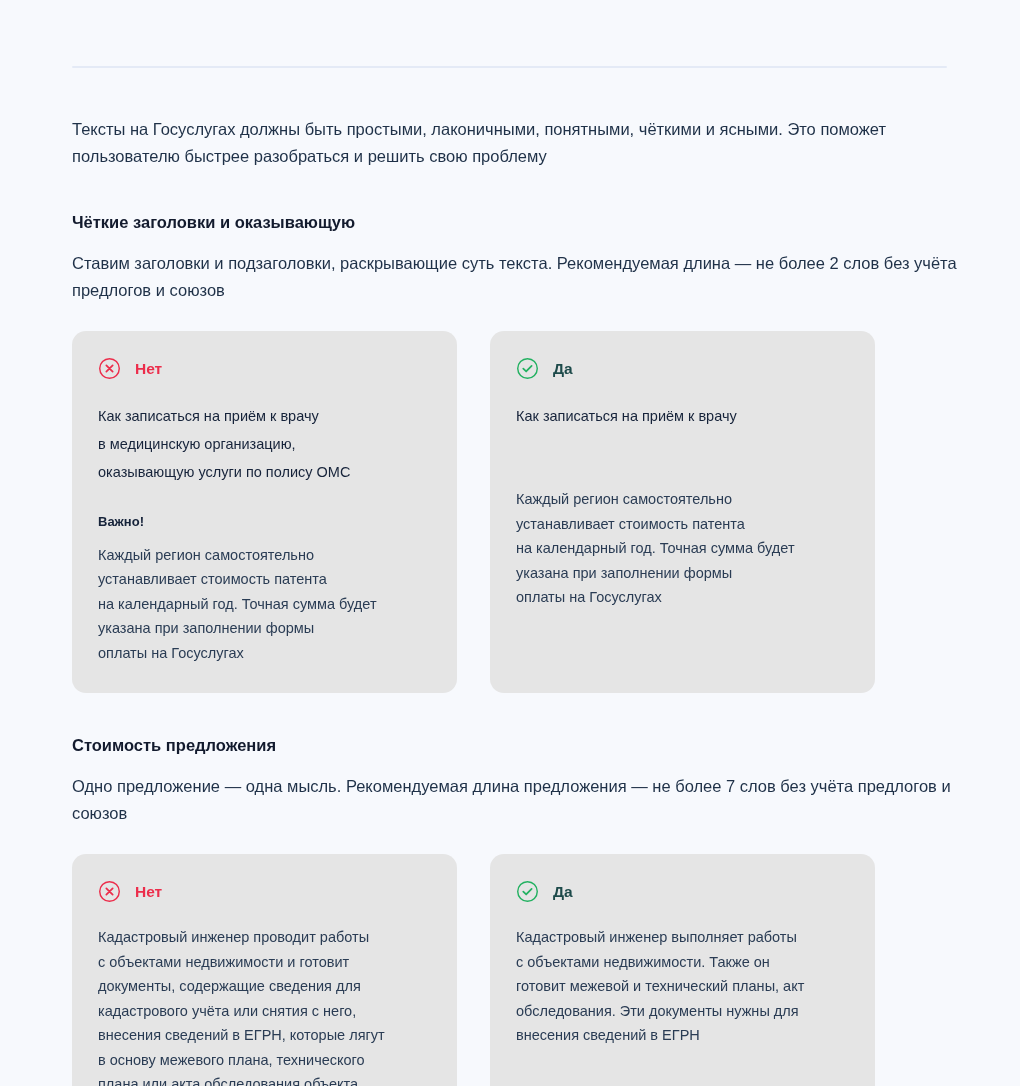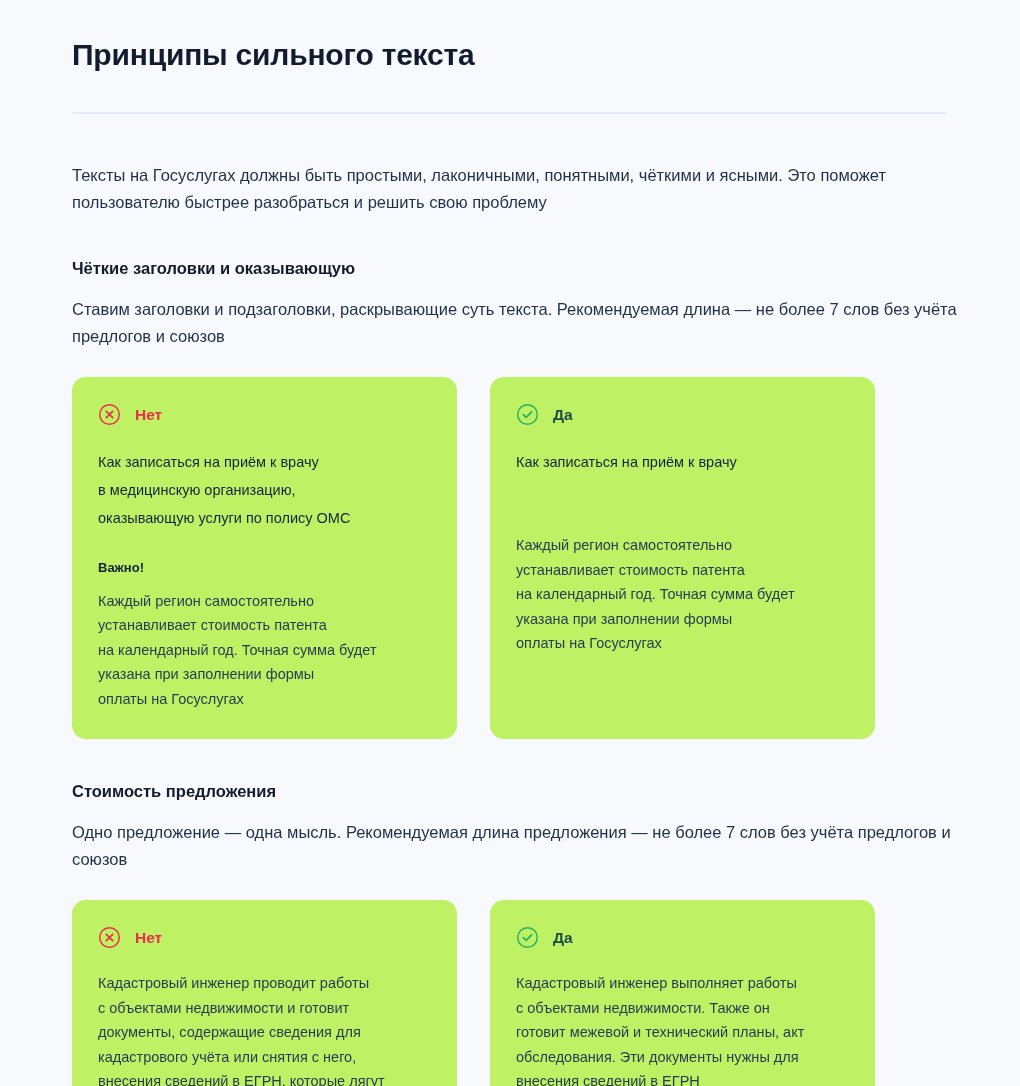--- a/index.html
+++ b/index.html
@@ -70,21 +70,21 @@
 
   
   .card-row {
     display: flex;
     gap: 33px;
     margin-top: 27px;
   }
 
   .card {
     width: 385px;
-    background: #bef264;
+    background: #e5e5e5;
     border-radius: 14px;
     padding: 26px 26px 28px 26px;
     display: flex;
     flex-direction: column;
   }
 
   .card-badge {
     display: flex;
     align-items: center;
     gap: 14px;
@@ -133,28 +133,27 @@
     white-space: pre-line;
   }
 
   .card-spacer { height: 49px; }
 </style>
 </head>
 <body>
 
 <div class="page">
 
-  <h1 class="page-title">Принципы сильного текста</h1>
   <div class="title-divider"></div>
 
   <p class="intro">Тексты на Госуслугах должны быть простыми, лаконичными, понятными, чёткими и ясными. Это поможет пользователю быстрее разобраться и решить свою проблему</p>
 
   <div class="section">
     <h2 class="section-heading">Чёткие заголовки и оказывающую</h2>
-    <p class="section-desc">Ставим заголовки и подзаголовки, раскрывающие суть текста. Рекомендуемая длина — не более 7 слов без учёта предлогов и союзов</p>
+    <p class="section-desc">Ставим заголовки и подзаголовки, раскрывающие суть текста. Рекомендуемая длина — не более 2 слов без учёта предлогов и союзов</p>
 
     <div class="card-row">
 
       <div class="card">
         <div class="card-badge">
           <svg class="badge-icon" viewBox="0 0 24 24" fill="none">
             <circle cx="12" cy="12" r="10.2" stroke="#ec2d4b" stroke-width="1.5"></circle>
             <path d="M8.7 8.7 L15.3 15.3 M15.3 8.7 L8.7 15.3" stroke="#ec2d4b" stroke-width="1.8" stroke-linecap="round"></path>
           </svg>
           <span class="badge-label no">Нет</span>

